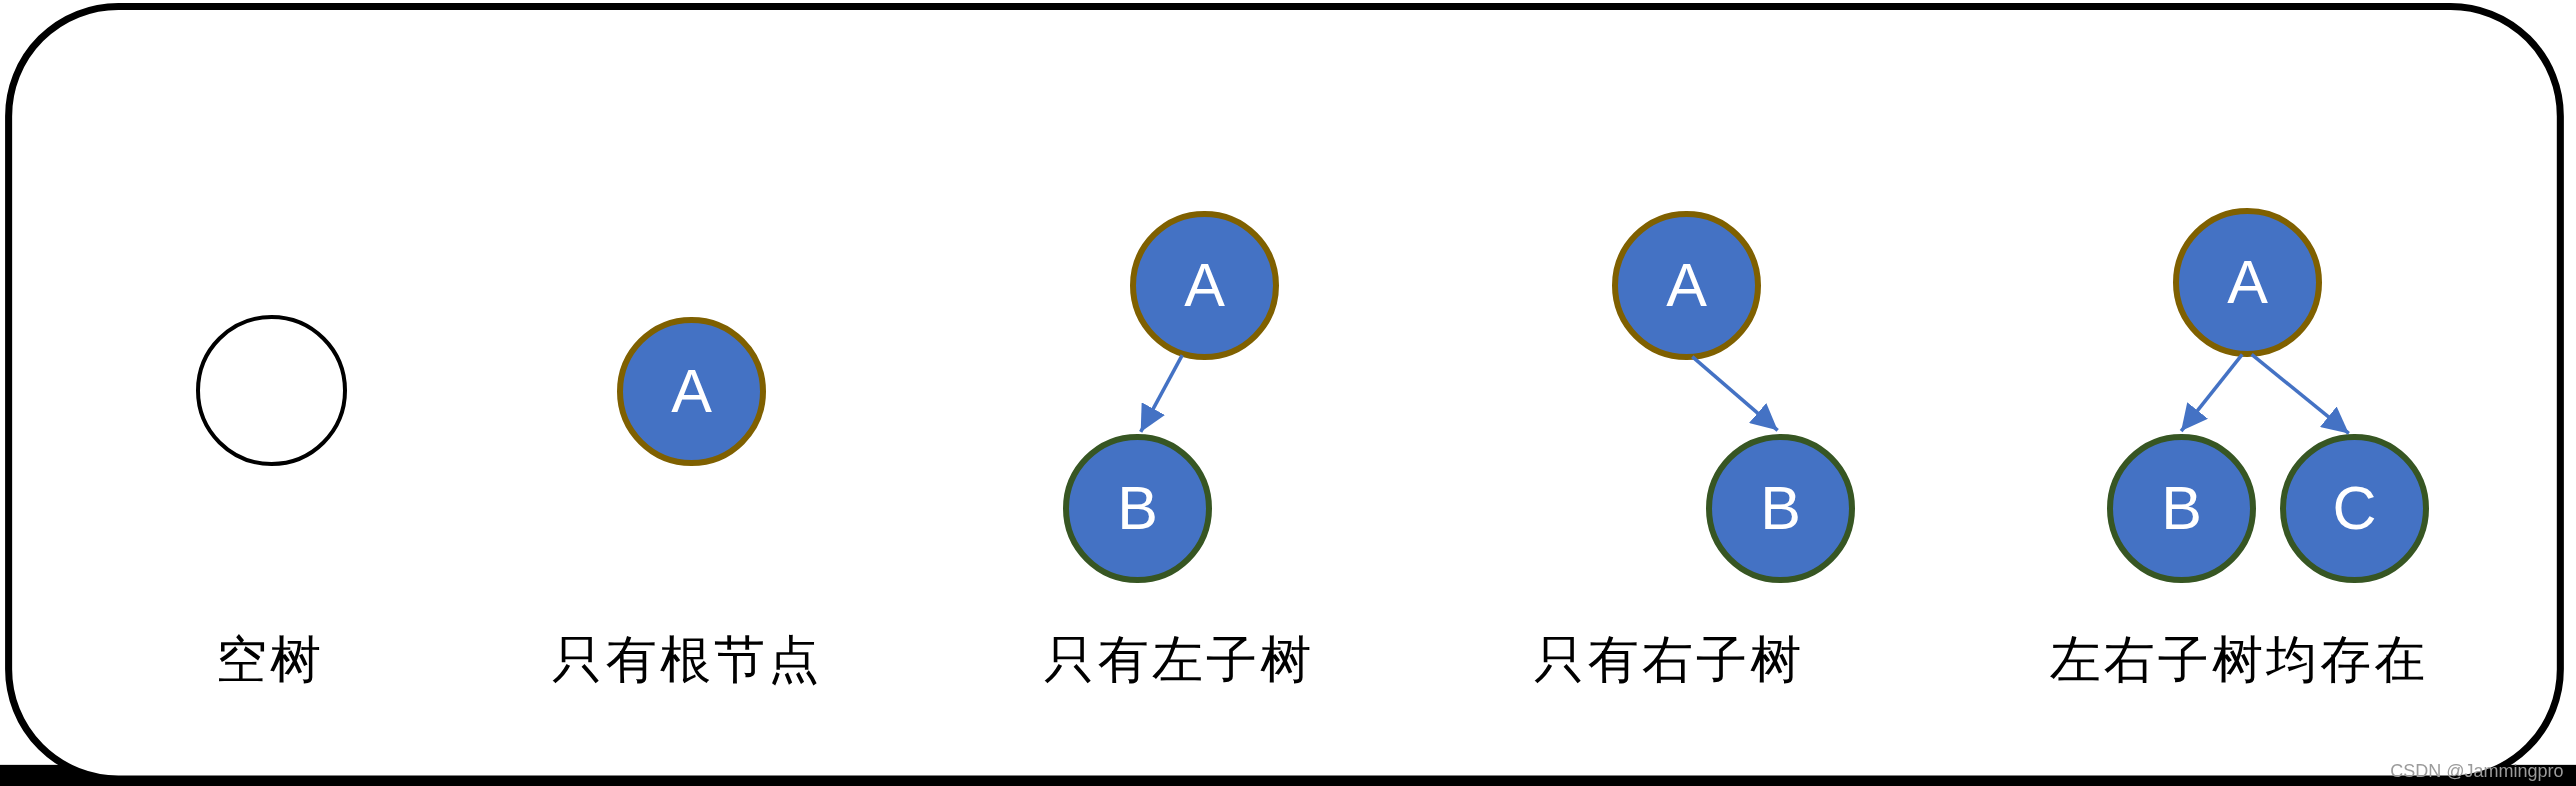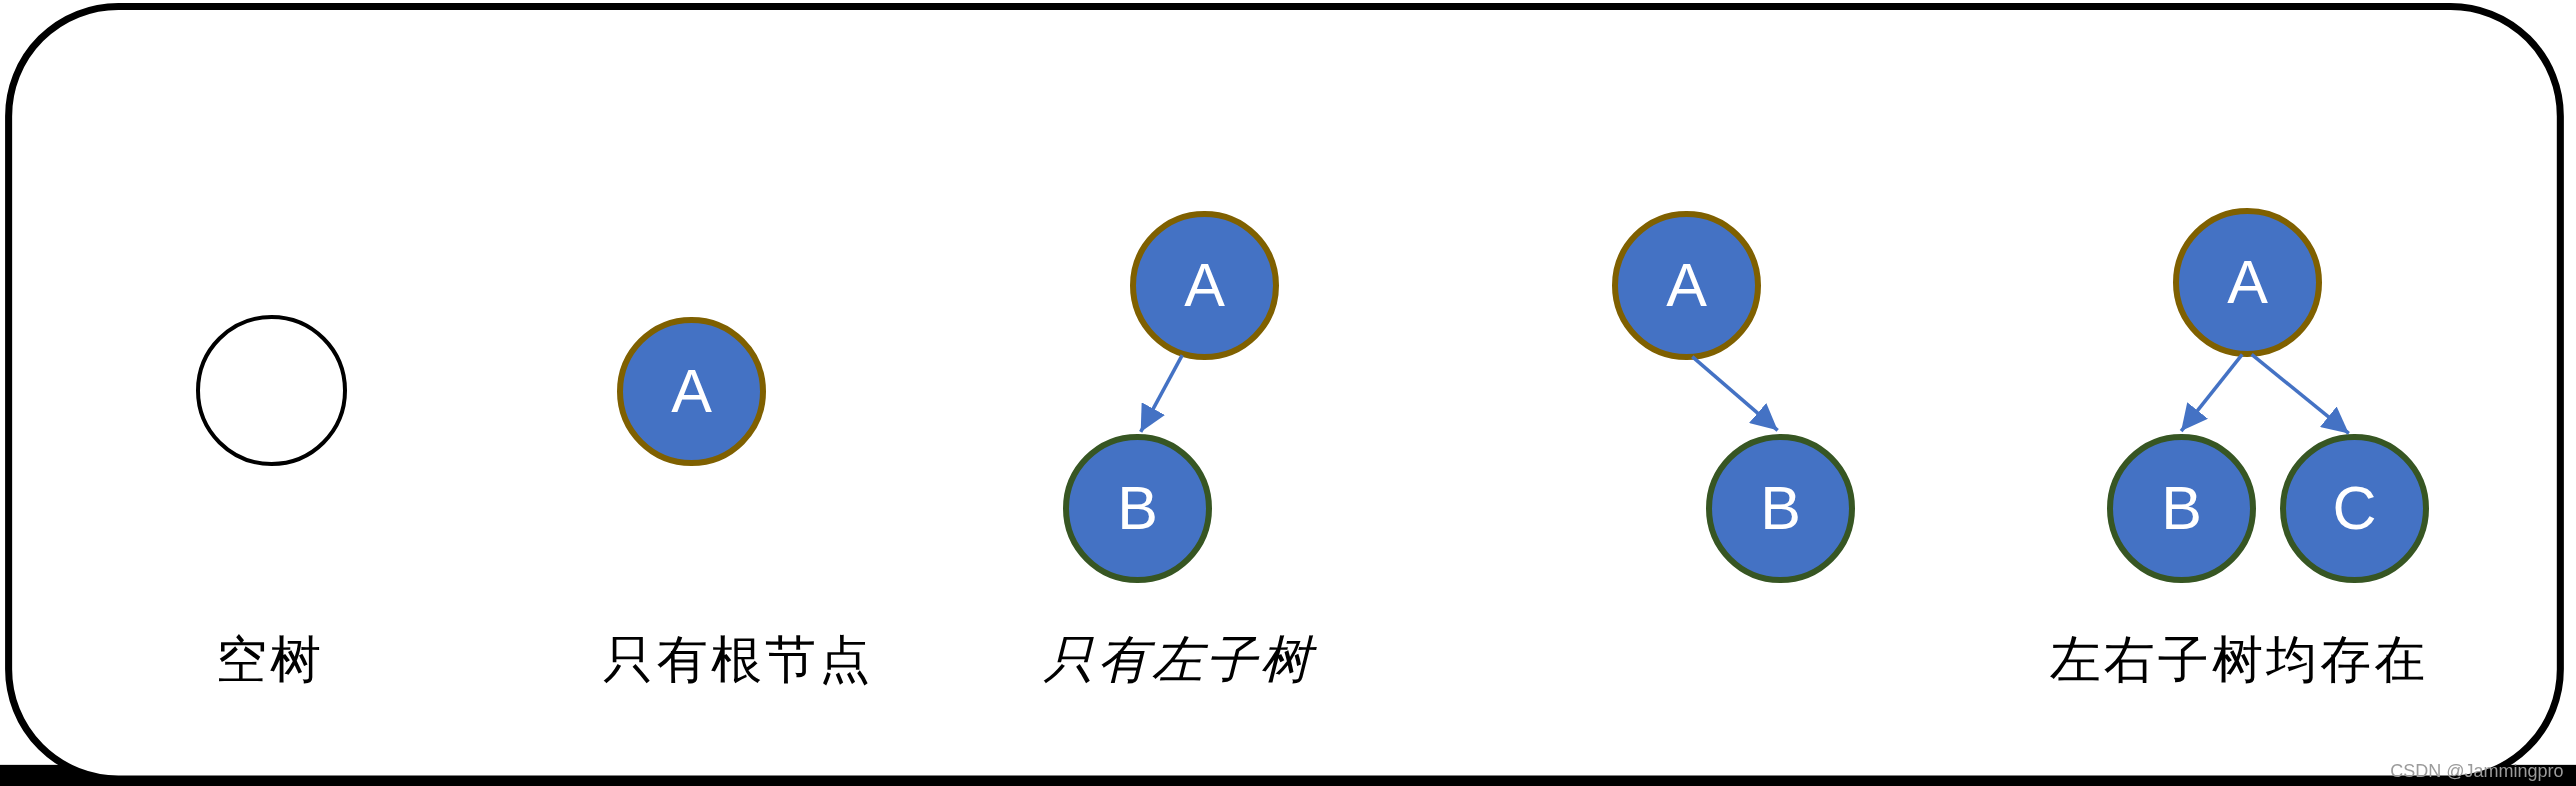--- a/index.html
+++ b/index.html
@@ -67,36 +67,37 @@
     <rect x="0" y="976" width="3288" height="28" fill="#000000"></rect>
     <rect x="11" y="8" width="3257" height="986" rx="140" ry="140" fill="#ffffff" stroke="#000000" stroke-width="9"></rect>
   </svg>
 
   <div class="node empty" style="left:196px;top:315px;"></div>
   <div class="caption" style="left:270px;">空树</div>
 
   <div class="node root" style="left:617px;top:317px;">
     <span>A</span>
   </div>
-  <div class="caption" style="left:738px;">只有根节点</div>
+  <div class="caption" style="left:687px;">只有根节点</div>
 
   <div class="node root" style="left:1130px;top:211px;">
     <span>A</span>
   </div>
   <div class="node child" style="left:1063px;top:434px;">
     <span>B</span>
   </div>
-  <div class="caption" style="left:1179px;font-style:italic;">只有左子树</div>
+  <div class="caption" style="left:1179px;">只有左子树</div>
 
   <div class="node root" style="left:1612px;top:211px;">
     <span>A</span>
   </div>
   <div class="node child" style="left:1706px;top:434px;">
     <span>B</span>
   </div>
+  <div class="caption" style="left:1669px;">只有右子树</div>
 
   <div class="node root" style="left:2173px;top:208px;">
     <span>A</span>
   </div>
   <div class="node child" style="left:2107px;top:434px;">
     <span>B</span>
   </div>
   <div class="node child" style="left:2280px;top:434px;">
     <span>C</span>
   </div>

